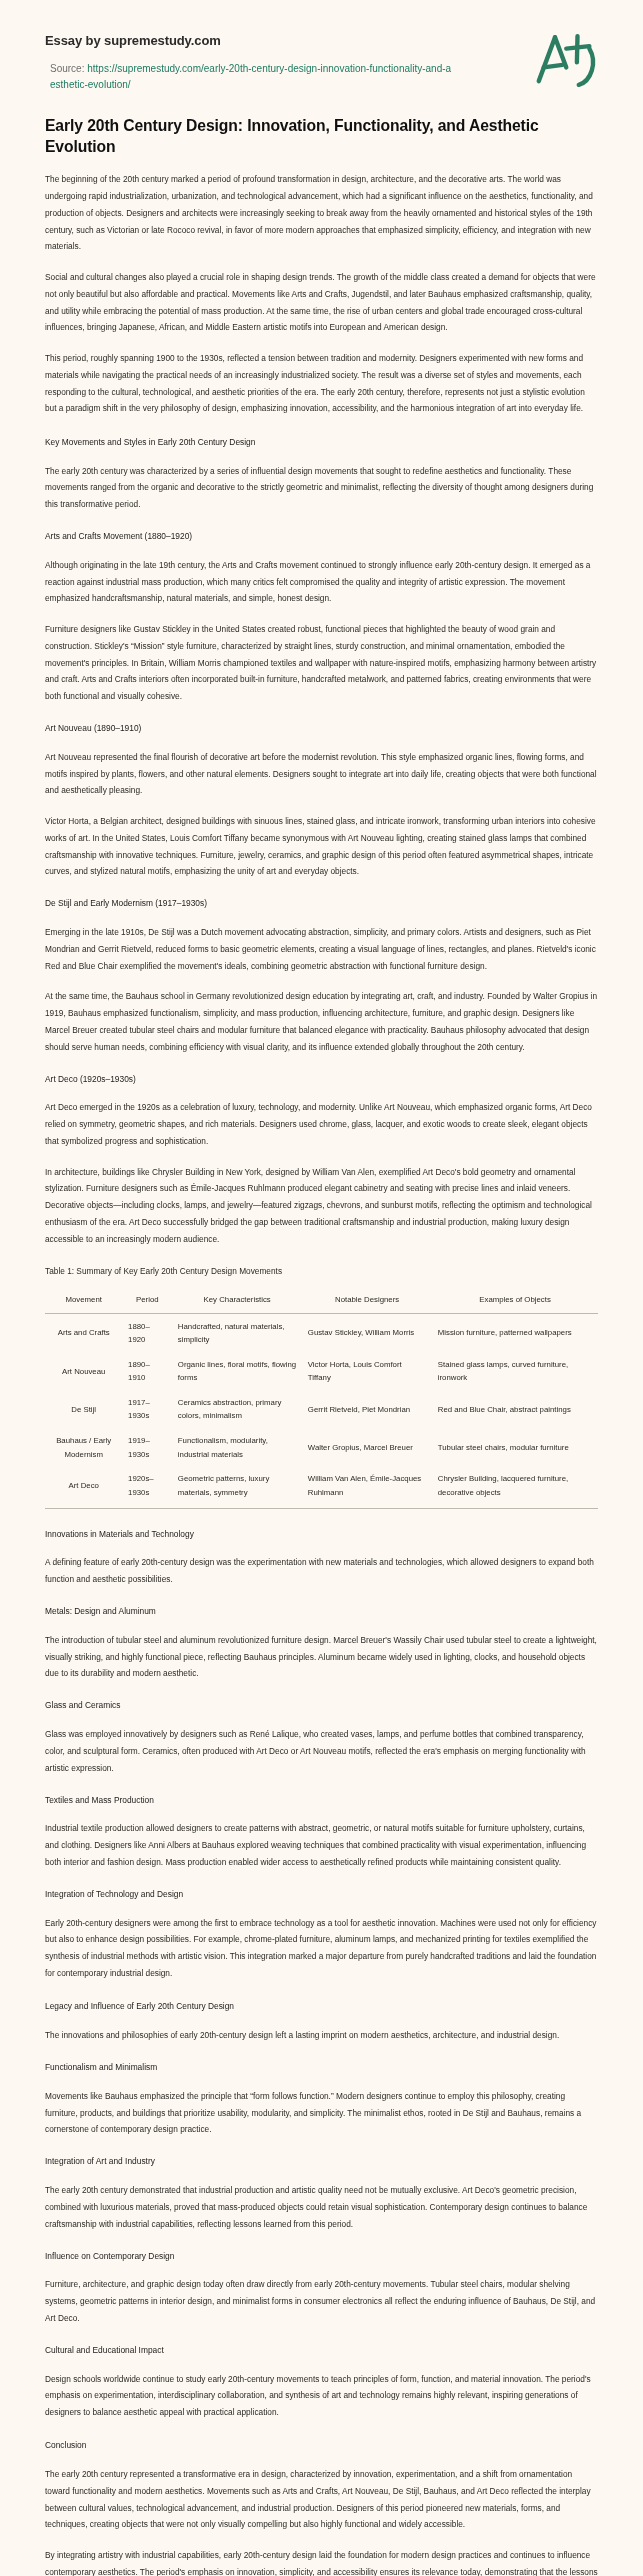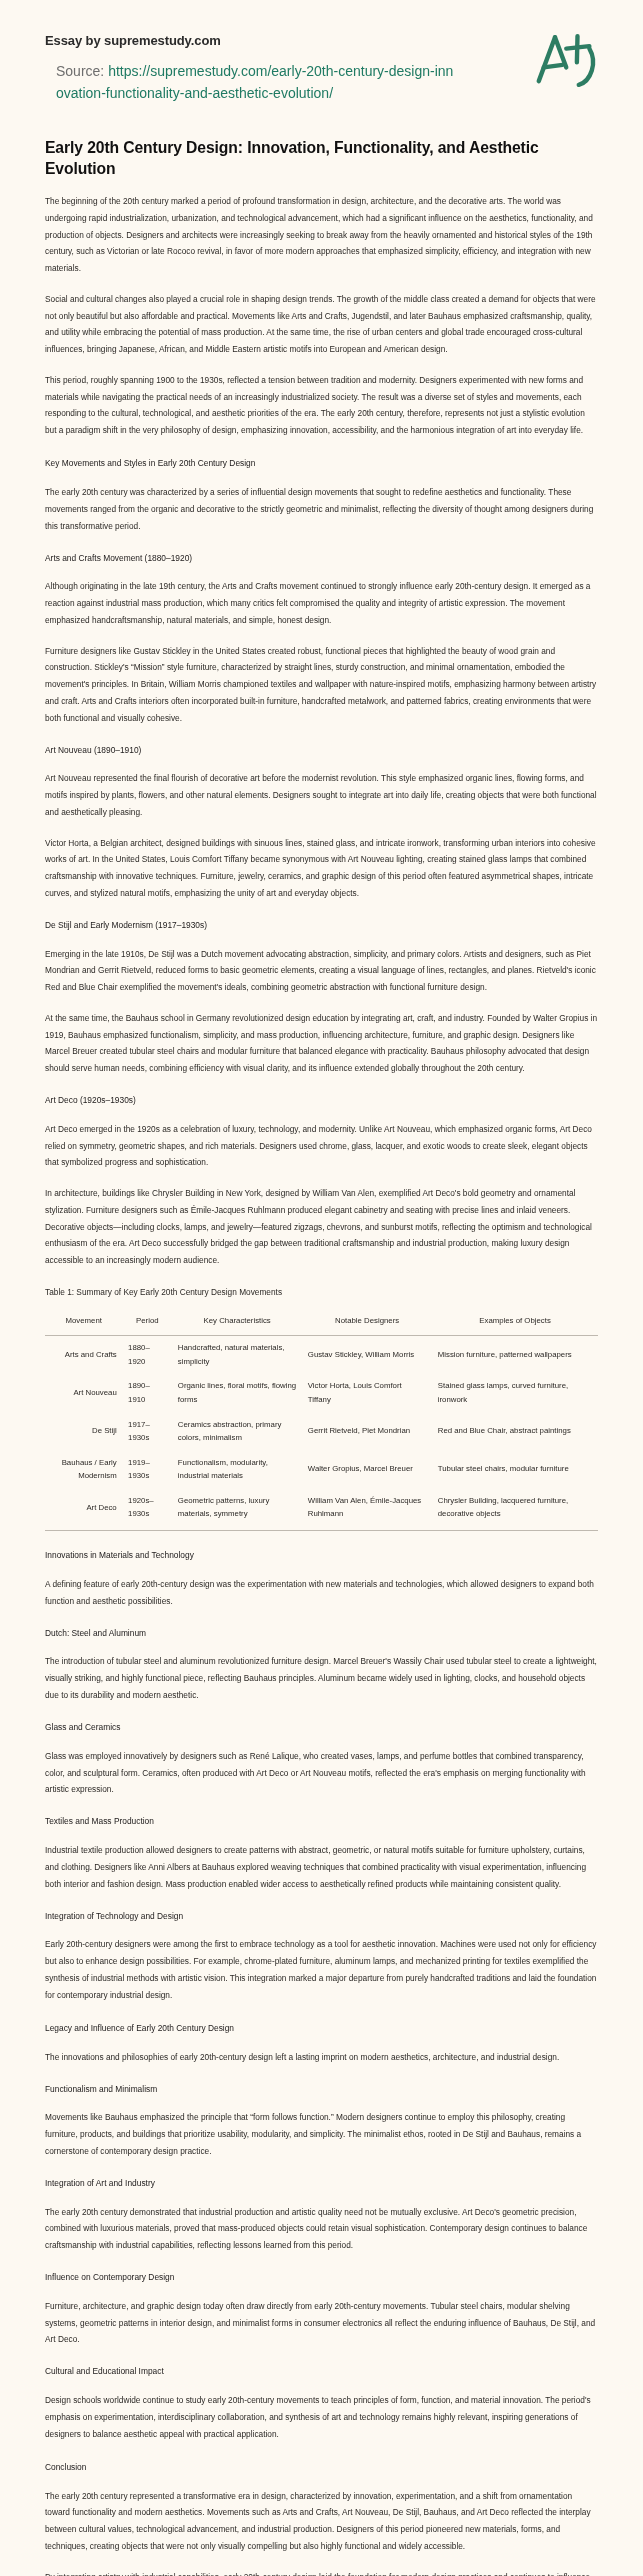--- a/index.html
+++ b/index.html
@@ -30,25 +30,25 @@
   }
   .brand-title {
     font-size: 13px;
     font-weight: bold;
     color: #2b2b2b;
     letter-spacing: -0.1px;
     margin: 0 0 12.6px 0;
     line-height: 1.2;
   }
   .source-line {
-    font-size: 14px;
+    font-size: 10px;
     color: #6e6e6e;
     line-height: 1.55;
     max-width: 402px;
-    margin: 11px;
+    margin: 5px;
   }
   .source-link {
     color: #1f7a63;
     text-decoration: none;
     word-break: break-all;
   }
   .logo {
     position: absolute;
     right: 38px;
     top: 21.4px;
@@ -113,21 +113,21 @@
     vertical-align: bottom;
     white-space: nowrap;
   }
   table.movements tbody td {
     padding: 5.7px 5.7px;
     vertical-align: middle;
     color: #2c2926;
     line-height: 1.72;
     border: none;
   }
-  table.movements tbody tr td:first-child { text-align: right; margin-left: 44px; }
+  table.movements tbody tr td:first-child { text-align: center; margin-left: 44px; }
   table.movements tbody tr:last-child td { padding-bottom: 8.8px; }
   table.movements tfoot td {
     border-top: 0.6px solid #bfb9b0;
     padding: 0;
     height: 0.6px;
   }
   col.c-movement { width: 14%; }
   col.c-period { width: 9%; }
   col.c-chars { width: 23.5%; }
   col.c-designers { width: 23.5%; }
@@ -248,21 +248,21 @@
       <tfoot>
         <tr>
             <td colspan="5"></td>
           </tr>
       </tfoot>
     </table>
 
     <h2 class="section">Innovations in Materials and Technology</h2>
     <p class="para">A defining feature of early 20th-century design was the experimentation with new materials and technologies, which allowed designers to expand both function and aesthetic possibilities.</p>
 
-    <h3 class="subsection">Dutch: Steel and Aluminum</h3>
+    <h3 class="subsection">Metals: Design and Aluminum</h3>
     <p class="para">The introduction of tubular steel and aluminum revolutionized furniture design. Marcel Breuer's Wassily Chair used tubular steel to create a lightweight, visually striking, and highly functional piece, reflecting Bauhaus principles. Aluminum became widely used in lighting, clocks, and household objects due to its durability and modern aesthetic.</p>
 
     <h3 class="subsection">Glass and Ceramics</h3>
     <p class="para">Glass was employed innovatively by designers such as René Lalique, who created vases, lamps, and perfume bottles that combined transparency, color, and sculptural form. Ceramics, often produced with Art Deco or Art Nouveau motifs, reflected the era's emphasis on merging functionality with artistic expression.</p>
 
     <h3 class="subsection">Textiles and Mass Production</h3>
     <p class="para">Industrial textile production allowed designers to create patterns with abstract, geometric, or natural motifs suitable for furniture upholstery, curtains, and clothing. Designers like Anni Albers at Bauhaus explored weaving techniques that combined practicality with visual experimentation, influencing both interior and fashion design. Mass production enabled wider access to aesthetically refined products while maintaining consistent quality.</p>
 
     <h3 class="subsection">Integration of Technology and Design</h3>
     <p class="para">Early 20th-century designers were among the first to embrace technology as a tool for aesthetic innovation. Machines were used not only for efficiency but also to enhance design possibilities. For example, chrome-plated furniture, aluminum lamps, and mechanized printing for textiles exemplified the synthesis of industrial methods with artistic vision. This integration marked a major departure from purely handcrafted traditions and laid the foundation for contemporary industrial design.</p>

